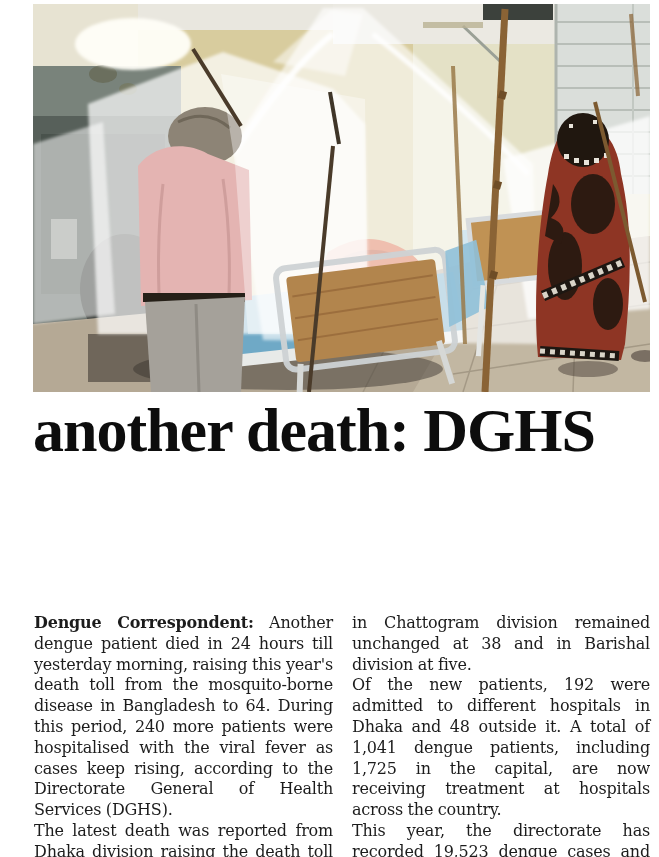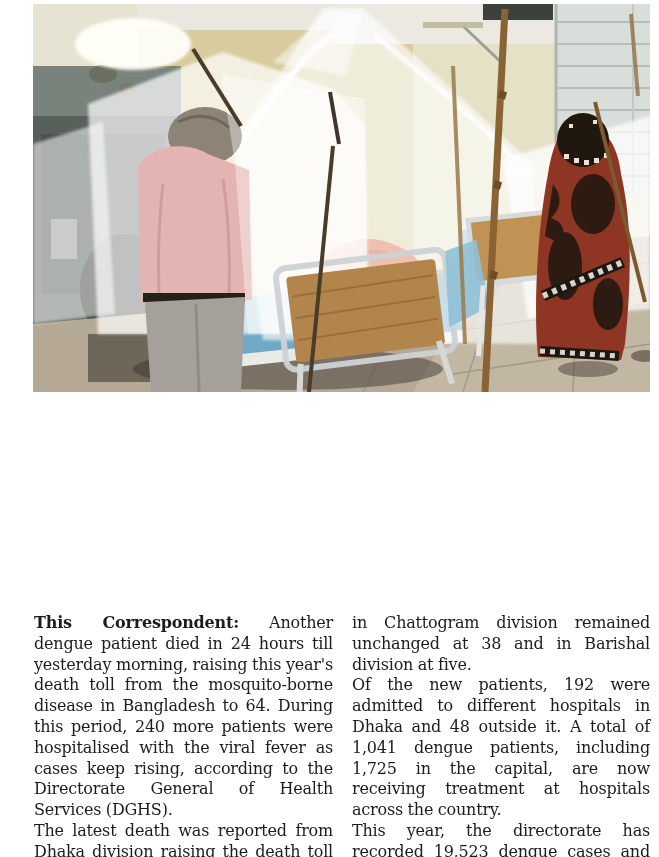--- a/index.html
+++ b/index.html
@@ -195,24 +195,25 @@
         <line x1="466" y1="90" x2="473" y2="92"></line>
         <line x1="461" y1="180" x2="468" y2="182"></line>
         <line x1="457" y1="270" x2="464" y2="272"></line>
       </g>
       <line x1="562" y1="98" x2="612" y2="298" stroke="#7c5a30" stroke-width="4"></line>
       <line x1="605" y1="92" x2="598" y2="10" stroke="#8a6335" stroke-width="4" opacity="0.7"></line>
     </g>
   </svg>
 
   <div class="headline">
+    <div>another death: DGHS</div>
   </div>
 
   <div class="col col-left">
-    <p><span class="byline">This Correspondent:</span><span> Another dengue patient died in 24 hours till yesterday morning, raising this year's death toll from the mosquito-borne disease in Bangladesh to 64. During this period, 240 more patients were hospitalised with the viral fever as cases keep rising, according to the Directorate General of Health Services (DGHS).</span></p>
+    <p><span class="byline">Dengue Correspondent:</span><span> Another dengue patient died in 24 hours till yesterday morning, raising this year's death toll from the mosquito-borne disease in Bangladesh to 64. During this period, 240 more patients were hospitalised with the viral fever as cases keep rising, according to the Directorate General of Health Services (DGHS).</span></p>
     <p>The latest death was reported from Dhaka division raising the death toll in the division to 33. The dengue death toll</p>
   </div>
 
   <div class="col col-right">
     <p>in Chattogram division remained unchanged at 38 and in Barishal division at five.</p>
     <p>Of the new patients, 192 were admitted to different hospitals in Dhaka and 48 outside it. A total of 1,041 dengue patients, including 1,725 in the capital, are now receiving treatment at hospitals across the country.</p>
     <p>This year, the directorate has recorded 19,523 dengue cases and 17,177 recoveries so far.</p>
   </div>
 
 </div>

